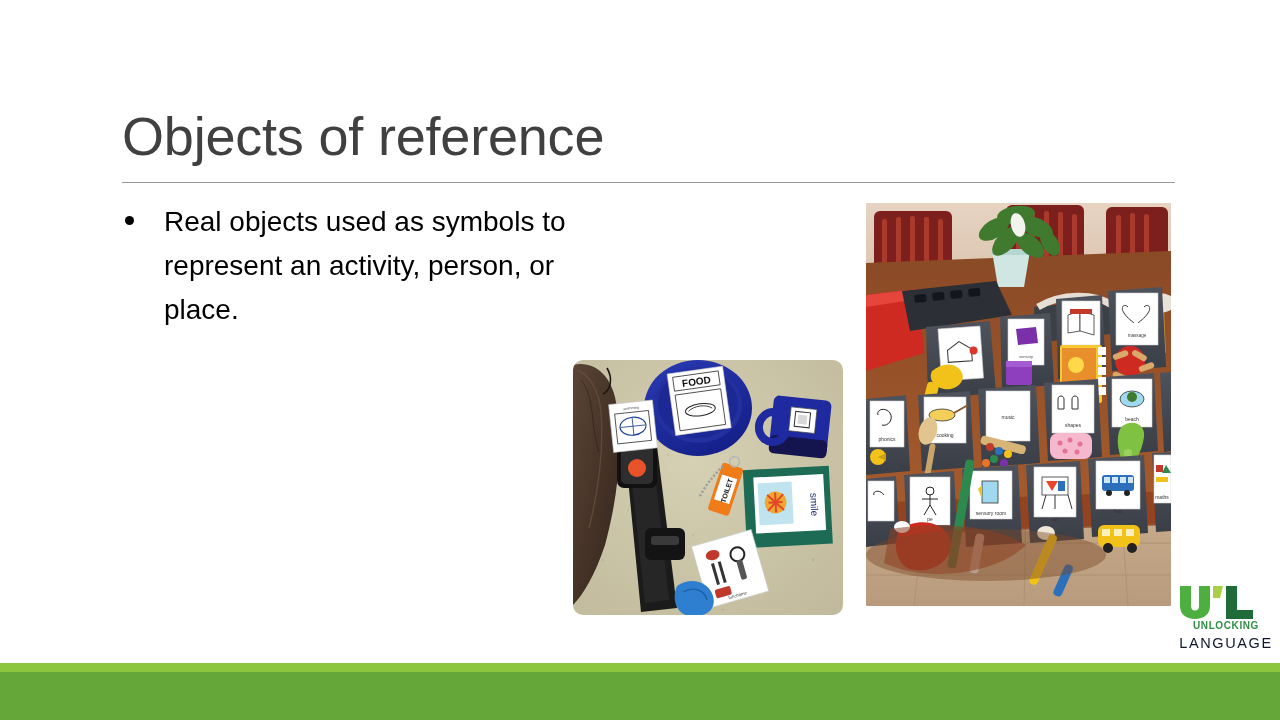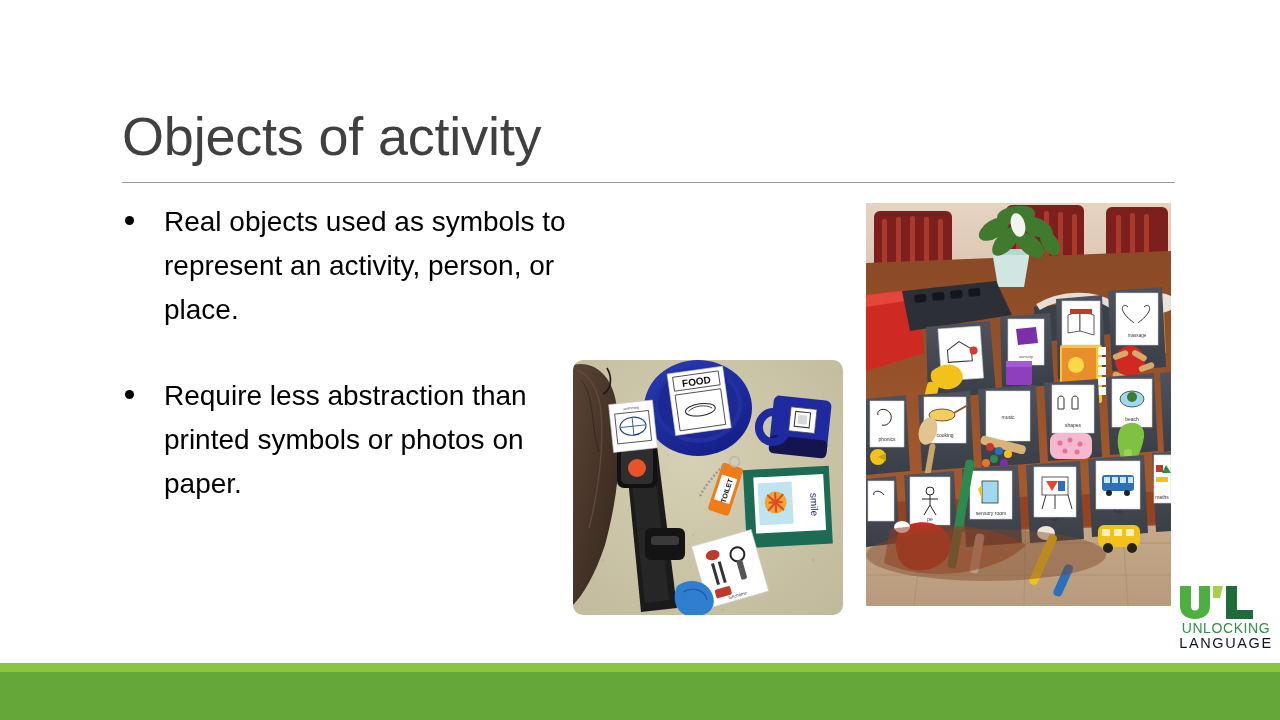--- a/index.html
+++ b/index.html
@@ -106,24 +106,24 @@
     width: 98px;
     height: 38px;
   }
   .logo-mark svg { display: block; }
   .logo-word-top {
     position: absolute;
     left: 0;
     top: 36px;
     width: 98px;
     text-align: center;
-    font-size: 14px;
+    font-size: 10px;
     letter-spacing: 0.6px;
     color: #2f8f46;
-    font-weight: 400;
+    font-weight: 700;
   }
   .logo-word-bottom {
     position: absolute;
     left: 0;
     top: 51px;
     width: 98px;
     text-align: center;
     font-size: 14.5px;
     letter-spacing: 1.6px;
     color: #0f172a;
@@ -146,34 +146,30 @@
     width: 1280px;
     height: 48px;
     background: #65a739;
   }
 </style>
 </head>
 <body>
 
 <div class="slide">
 
-  <div class="slide-title">Objects of activity</div>
+  <div class="slide-title">Objects of reference</div>
   <div class="title-rule"></div>
 
   <div class="bullet-list">
 
     <div class="bullet-item">
       <span class="bullet-dot"></span>
       <span class="bullet-text">Real objects used as symbols to represent an activity, person, or place.</span>
     </div>
 
-    <div class="bullet-item">
-      <span class="bullet-dot"></span>
-      <span class="bullet-text">Require less abstraction than printed symbols or photos on paper.</span>
-    </div>
 
   </div>
 
   <div class="photo photo-left" role="img" aria-label="Collection of objects of reference laid out on sand: brown drawstring bag, blue frisbee plate with a FOOD symbol card, blue mug with a drink symbol card, black seatbelt buckle strap with orange release button, orange TOILET keyring on a chain, green-framed smile symbol card, cutlery symbol card and a blue plastic object.">
     <svg viewBox="0 0 270 255" preserveAspectRatio="none">
       <defs>
         <radialGradient id="sandG" cx="45%" cy="40%" r="80%">
           <stop offset="0%" stop-color="#d6d0b4"></stop>
           <stop offset="100%" stop-color="#c0b99b"></stop>
         </radialGradient>

